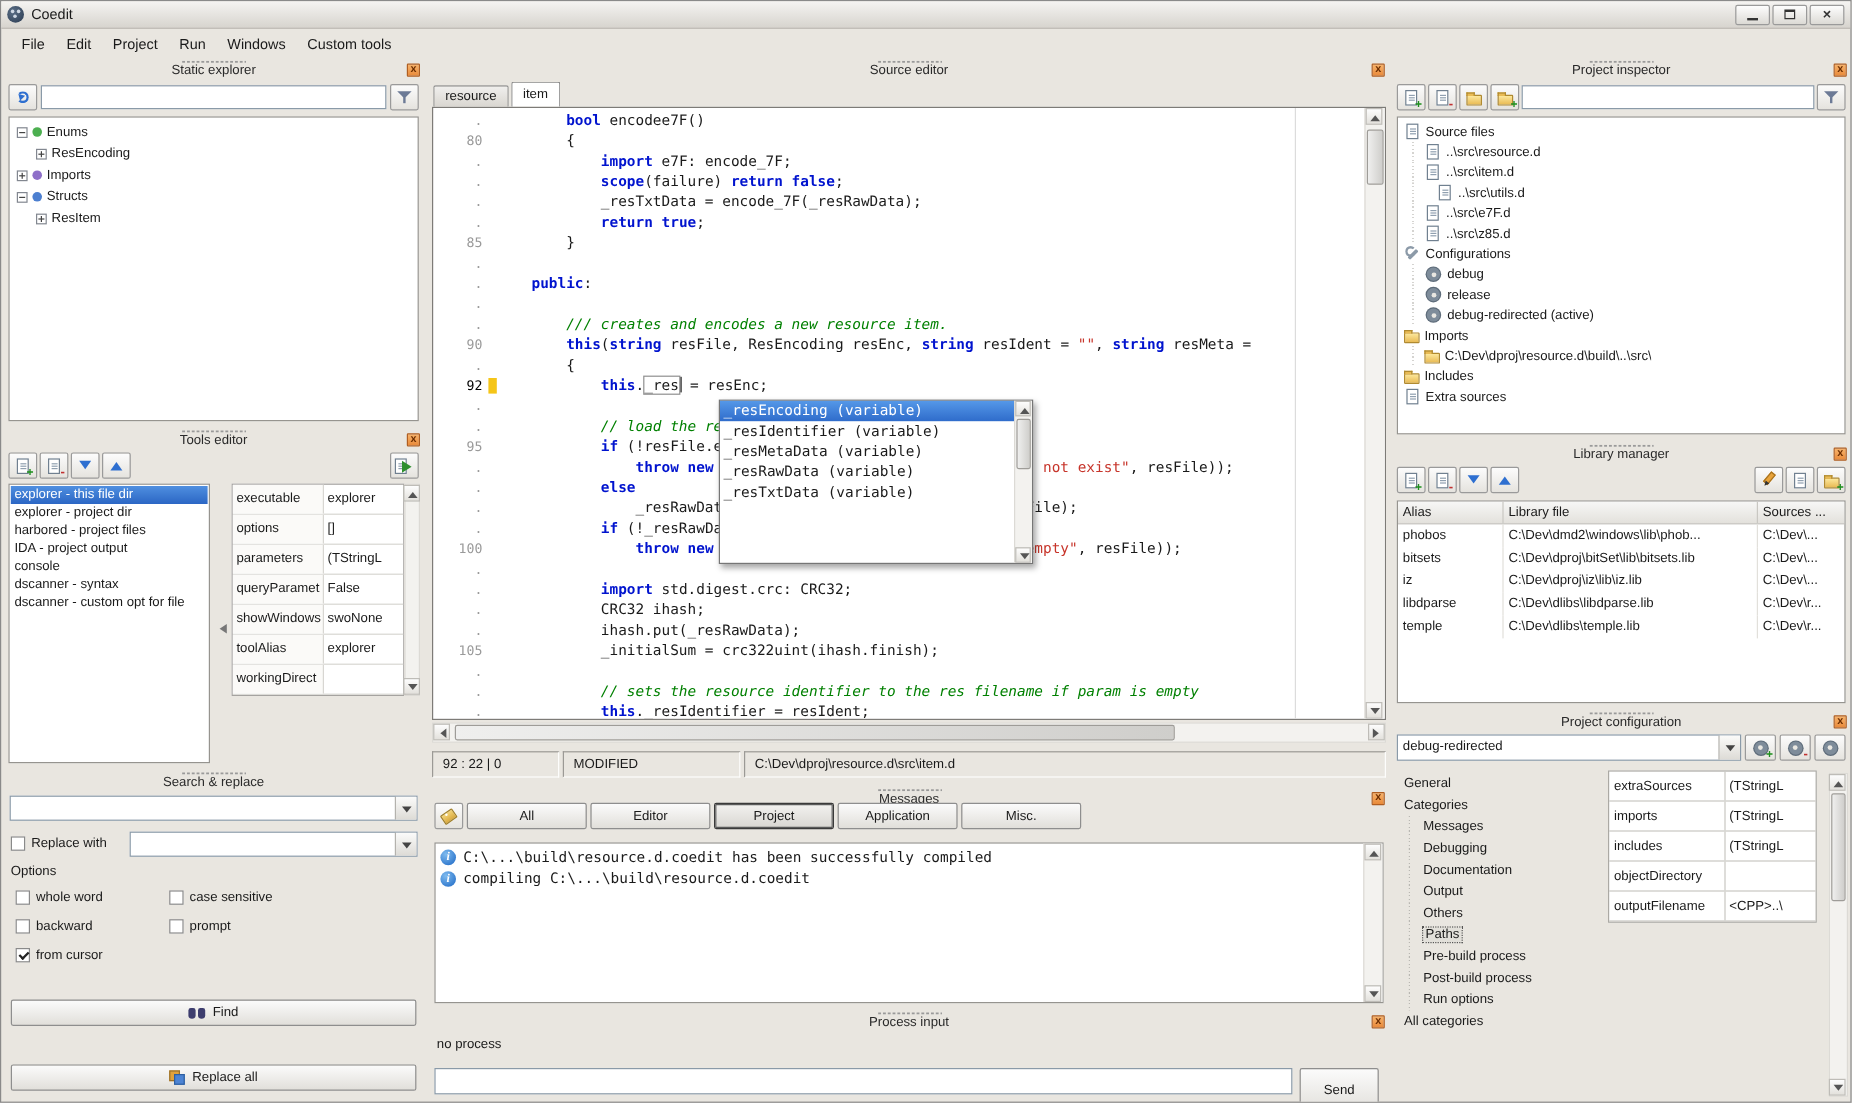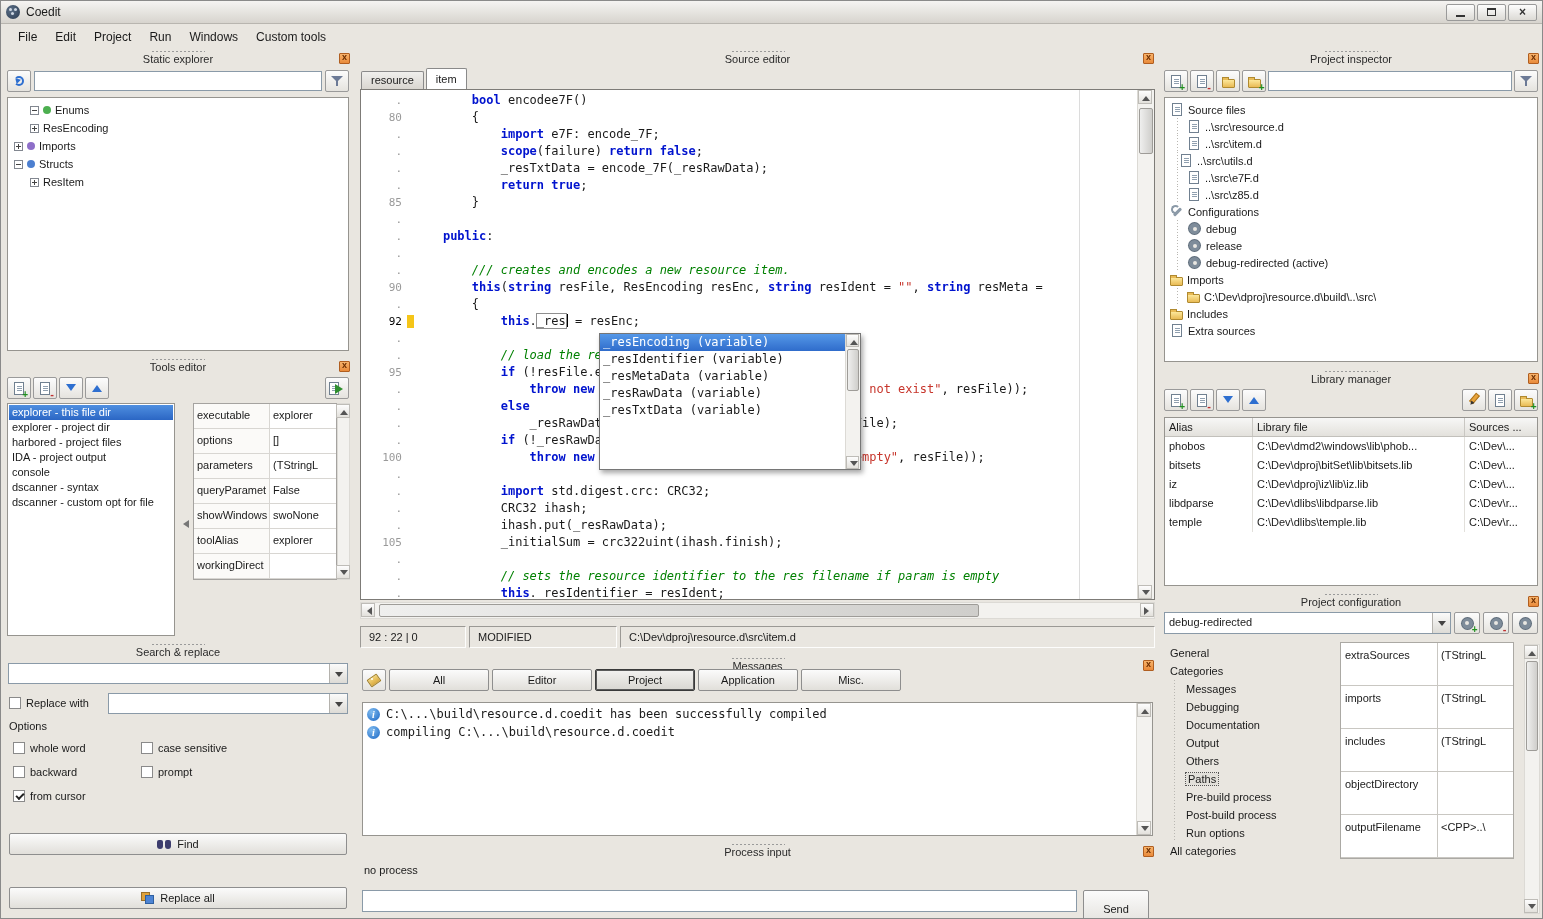--- a/index.html
+++ b/index.html
@@ -179,21 +179,21 @@
 
   #project-configuration { left:1159px; top:591px; width:382px; height:326px; }
   .pc-toprow { position:absolute; top:20px; left:4px; right:4px; height:24px; display:flex; gap:3px; }
   .pc-toprow .combo { flex:1; height:22px; }
   .pc-toprow .tbtn { width:26px; }
   #pc-tree { position:absolute; top:52px; left:6px; width:160px; bottom:4px; }
   .crow { height:18px; display:flex; align-items:center; white-space:nowrap; }
   .crow.d1 { background-image:repeating-linear-gradient(to bottom,#B9B7B2 0 1px,transparent 1px 3px); background-size:1px 18px; background-position:8px 0; background-repeat:no-repeat; }
   .crow.sel span { outline:1px dotted #555; background:#E2E0DA; padding:0 2px; }
   #pc-grid { position:absolute; top:50px; left:180px; width:174px; border:1px solid #ABA9A4; background:#FFF; }
-  .grow { height:43px; display:flex; border-bottom:1px solid #C9C7C2; }
+  .grow { height:25px; display:flex; border-bottom:1px solid #C9C7C2; }
   .grow:last-child { border-bottom:1px solid #C9C7C2; }
   .gname { width:97px; border-right:1px solid #C9C7C2; padding:6px 4px 0; white-space:nowrap; overflow:hidden; }
   .gval { flex:1; padding:6px 3px 0; white-space:nowrap; overflow:hidden; }
   #pc-sb { right:2px; top:52px; bottom:4px; width:16px; }
 </style>
 </head>
 <body>
 
 <div class="titlebar">
   <span class="app-icon"></span>
@@ -224,21 +224,21 @@
   <div class="se-toolbar">
     <span class="tbtn">
         <span class="ic ic-refresh"></span>
       </span>
     <input class="inp" value="" style="">
     <span class="tbtn">
         <span class="ic ic-funnel"></span>
       </span>
   </div>
   <div class="white-box" id="se-tree">
-      <div class="trow" style="padding-left: 22px;">
+      <div class="trow" style="padding-left: 6px;">
         <span class="exp"></span>
         <span class="dot" style="background: rgb(76, 175, 80);"></span>
         <span class="tlabel">Enums</span>
       </div>
       <div class="trow" style="padding-left: 22px;">
         <span class="exp plus"></span>
         <span class="tlabel">ResEncoding</span>
       </div>
       <div class="trow" style="padding-left: 6px;">
         <span class="exp plus"></span>
@@ -628,21 +628,21 @@
         <span class="ilabel">Source files</span>
       </div>
       <div class="irow d1" style="padding-left: 22px;">
         <span class="ic ic-doc"></span>
         <span class="ilabel">..\src\resource.d</span>
       </div>
       <div class="irow d1" style="padding-left: 22px;">
         <span class="ic ic-doc"></span>
         <span class="ilabel">..\src\item.d</span>
       </div>
-      <div class="irow d1" style="padding-left: 14px;">
+      <div class="irow d1" style="padding-left: 32px;">
         <span class="ic ic-doc"></span>
         <span class="ilabel">..\src\utils.d</span>
       </div>
       <div class="irow d1" style="padding-left: 22px;">
         <span class="ic ic-doc"></span>
         <span class="ilabel">..\src\e7F.d</span>
       </div>
       <div class="irow d1" style="padding-left: 22px;">
         <span class="ic ic-doc"></span>
         <span class="ilabel">..\src\z85.d</span>

